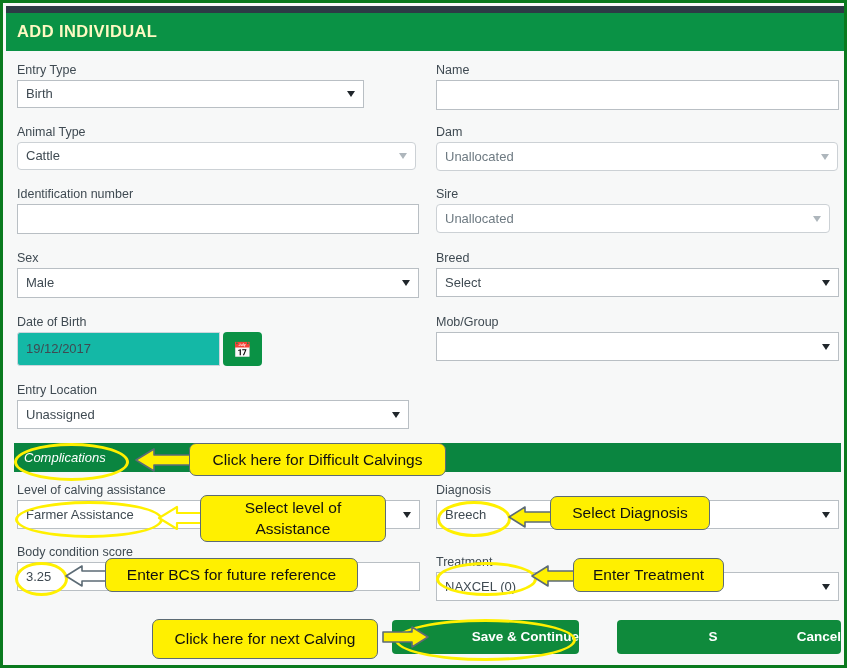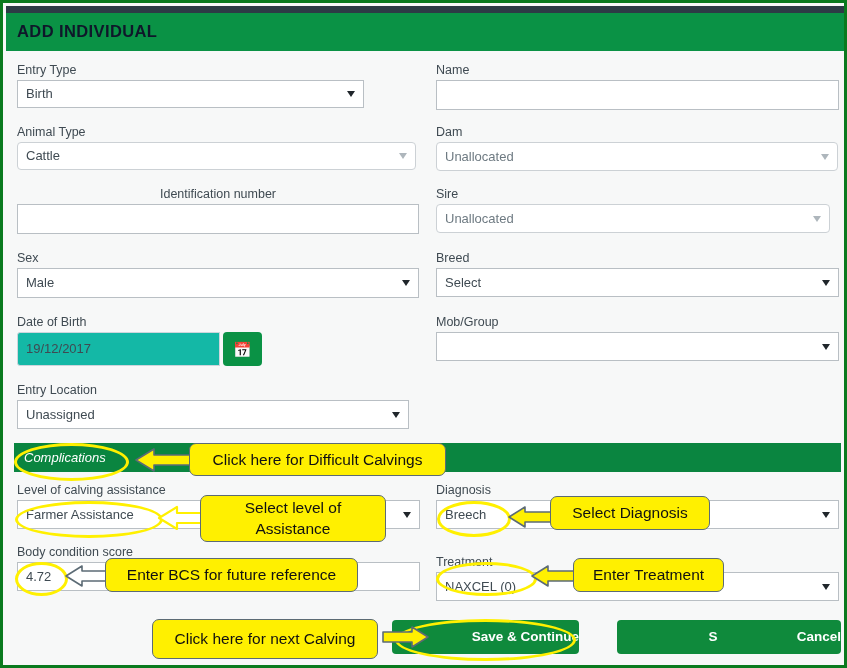--- a/index.html
+++ b/index.html
@@ -36,21 +36,21 @@
     position: absolute;
     left: 3px; top: 10px;
     width: 841px;
     height: 38px;
     background: #0a9245;
     box-sizing: border-box;
   }
   .panel-header .title {
     position: absolute;
     left: 11px; top: 9px;
-    color: #0f172a;
+    color: #fef9c3;
     font-size: 16.5px;
     font-weight: bold;
     letter-spacing: .4px;
   }
 
   
   .form-area {
     position: absolute;
     left: 3px; top: 48px;
     width: 841px;
@@ -199,21 +199,21 @@
     </div>
 
     <div class="field" style="left:11px; top:74px; width:400px;">
       <span class="lbl">Animal Type</span>
       <div class="ctl rounded" style="width:399px;">
         <span>Cattle</span>
         <span class="caret light"></span>
       </div>
     </div>
 
-    <div class="field" style="left:11px; top:136px; width:402px;text-align:center;">
+    <div class="field" style="left:11px; top:136px; width:402px;">
       <span class="lbl">Identification number</span>
       <div class="ctl input-empty" style="width:402px; height:30px; line-height:28px;">
         <span></span>
       </div>
     </div>
 
     <div class="field" style="left:11px; top:200px; width:402px;">
       <span class="lbl">Sex</span>
       <div class="ctl" style="width:402px; height:30px; line-height:28px;">
         <span>Male</span>
@@ -296,21 +296,21 @@
       <span class="lbl">Diagnosis</span>
       <div class="ctl" style="width:403px; height:29px; line-height:27px;">
         <span>Breech</span>
         <span class="caret"></span>
       </div>
     </div>
 
     <div class="field" style="left:11px; top:494px; width:403px;">
       <span class="lbl">Body condition score</span>
       <div class="ctl input-empty" style="width:403px; height:29px; line-height:27px;">
-        <span>4.72</span>
+        <span>3.25</span>
       </div>
     </div>
 
     <div class="field" style="left:430px; top:504px; width:403px;">
       <span class="lbl">Treatment</span>
       <div class="ctl" style="width:403px; height:29px; line-height:27px;">
         <span>NAXCEL (0)</span>
         <span class="caret"></span>
       </div>
     </div>

